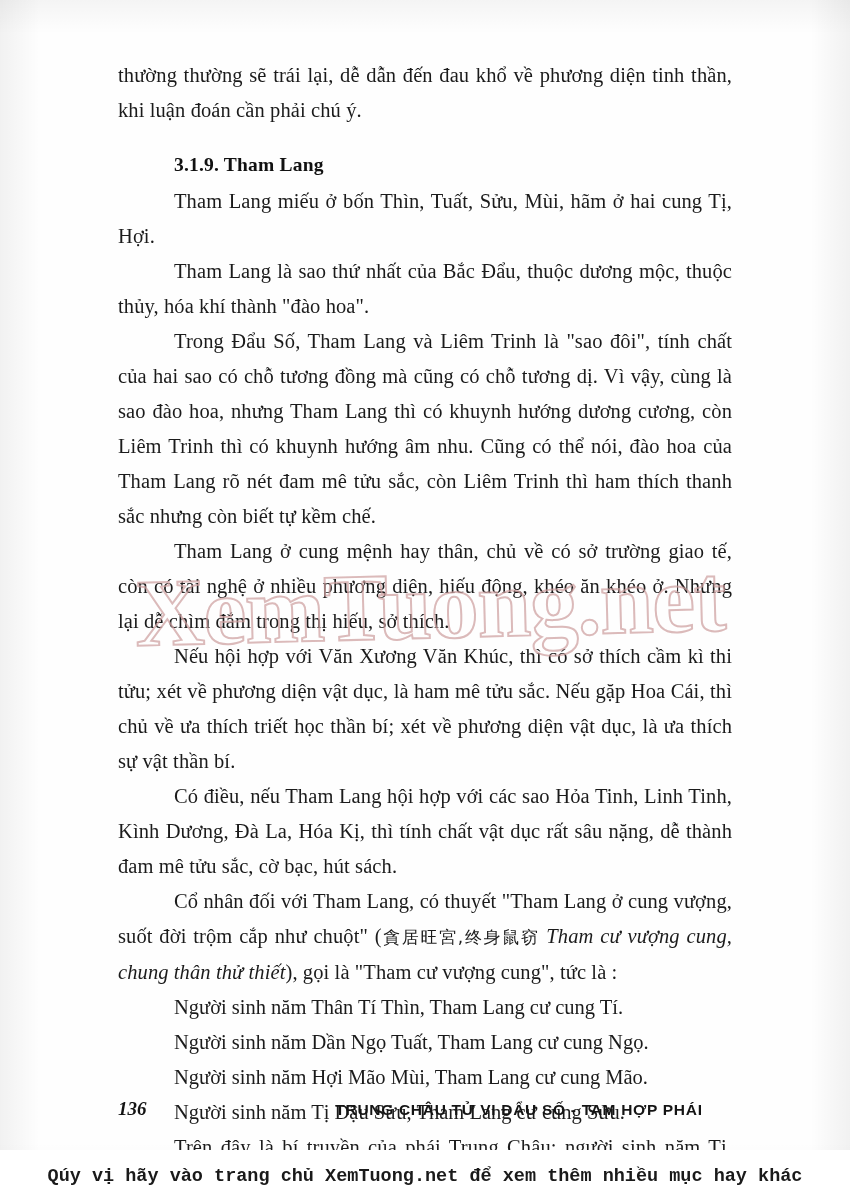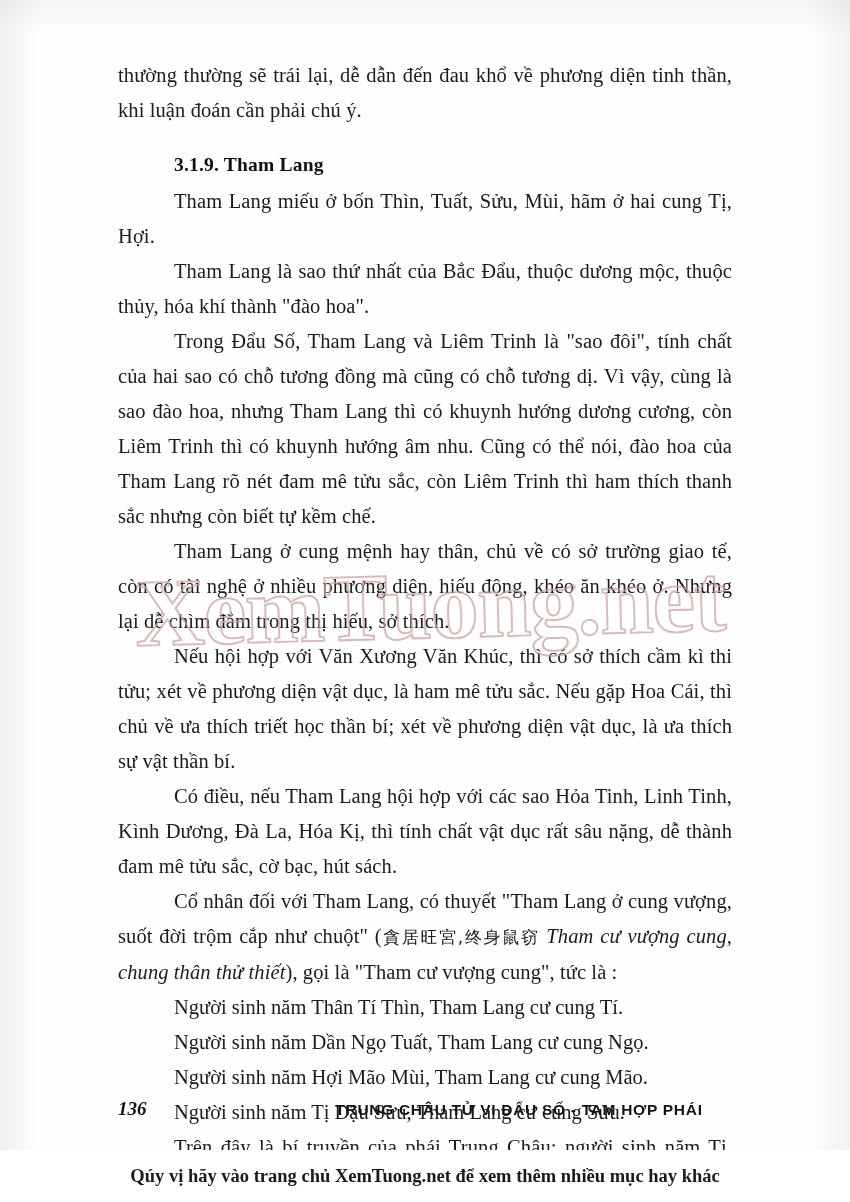--- a/index.html
+++ b/index.html
@@ -122,21 +122,21 @@
     top: 1150px;
     width: 850px;
     height: 52px;
     background: #ffffff;
     display: flex;
     align-items: center;
     justify-content: center;
     z-index: 6;
   }
   .caption-text {
-    font-family: Liberation Serif, serif;
+    font-family: Liberation Mono, monospace;
     font-size: 18.5px;
     font-weight: bold;
     color: #1a1a1a;
     white-space: nowrap;
   }
   .caption-text .brand {
     color: #1a1a1a;
   }
 
   

